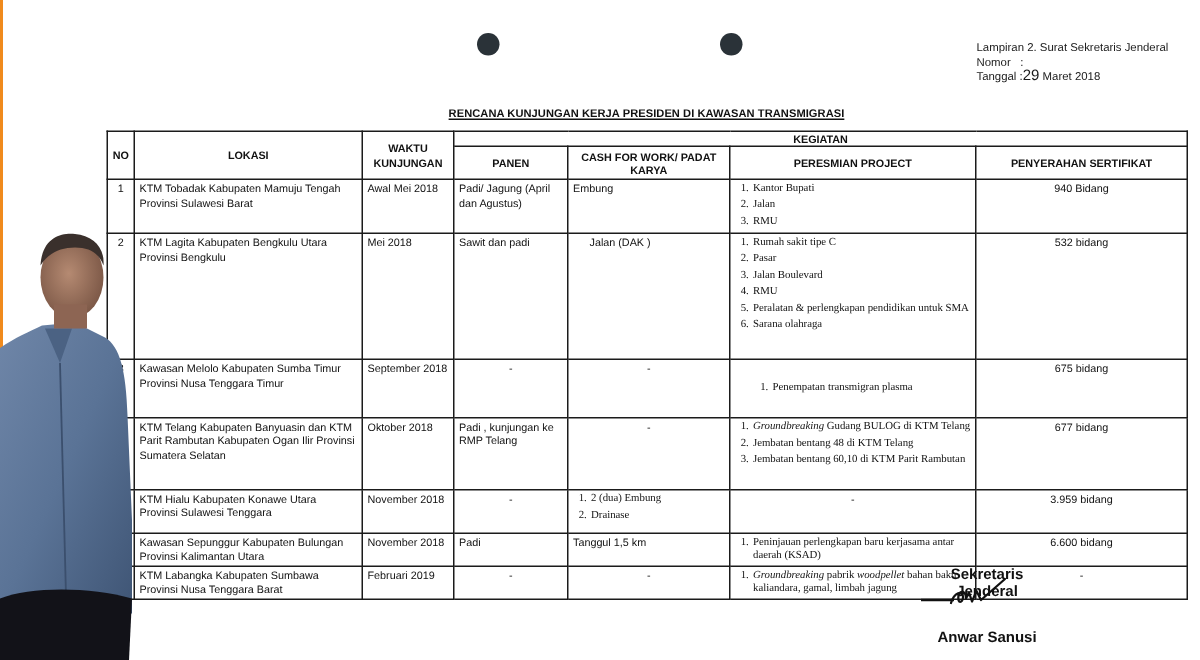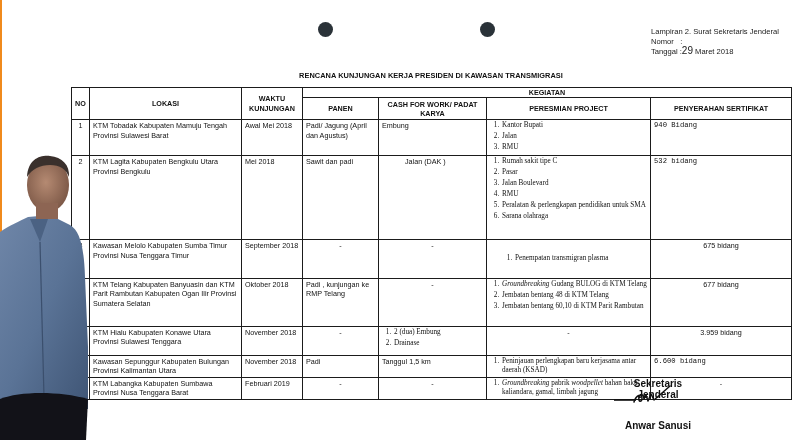--- a/index.html
+++ b/index.html
@@ -8,32 +8,32 @@
     background: #ffffff;
     font-family: "Liberation Sans", sans-serif;
     color: #111;
   }
   .edge-line { position: absolute; left: 0; top: 0; width: 2px; height: 440px; background: #f08a1c; }
   .punch { position: absolute; width: 15px; height: 15px; border-radius: 50%; background: #2a3238; }
   .lampiran { position: absolute; left: 651px; top: 27px; font-size: 7.6px; line-height: 9.6px; color: #1a1a1a; }
   .lampiran .big { font-size: 10px; }
   .doc-title {
     position: absolute; left: 71px; width: 720px; top: 71px; text-align: center;
-    font-size: 7.4px; font-weight: bold; letter-spacing: 0.05px; color: #111;
+    font-size: 7.4px; font-weight: bold; letter-spacing: 0.05px; color: #111; text-decoration: underline;
   }
   table.sched {
     position: absolute; left: 71px; top: 87px; width: 720px;
     border-collapse: collapse; table-layout: fixed;
     font-size: 7.2px; line-height: 9.4px;
   }
   table.sched th, table.sched td {
     border: 1px solid #1b1b1b; padding: 1px 3px; vertical-align: top;
   }
   table.sched th { font-weight: bold; text-align: center; vertical-align: middle; font-size: 7.2px; }
-  td.c { text-align: left; font-family: Liberation Mono, monospace; }
+  td.c { text-align: center; }
   td.mid { vertical-align: middle; text-align: center; }
   td.no { text-align: center; padding-left: 1px; padding-right: 1px; }
   ol.items { margin: 0; padding-left: 11px; }
   ol.items li { margin: 0 0 1.6px 0; padding-left: 1px; font-family: Liberation Serif, serif; }
   .it { font-style: italic; }
   .sign { position: absolute; left: 613px; top: 378px; font-size: 10px; font-weight: bold; text-align: center; width: 90px; }
   .sign .name { margin-top: 20px; }
   .sig-svg { position: absolute; left: 612px; top: 385px; width: 70px; height: 24px; }
   .person { position: absolute; left: 0; top: 147px; width: 90px; height: 293px; }
 </style>
@@ -92,21 +92,21 @@
         </ol>
       </td>
       <td class="c">940 Bidang</td>
     </tr>
 
     <tr style="height:84px">
       <td class="no">2</td>
       <td>KTM Lagita Kabupaten Bengkulu Utara Provinsi Bengkulu</td>
       <td>Mei 2018</td>
       <td>Sawit dan padi</td>
-      <td style="padding-left:26px">Jalan (DAK )</td>
+      <td style="padding-left:14px">Jalan (DAK )</td>
       <td>
         <ol class="items">
           <li>Rumah sakit tipe C</li>
           <li>Pasar</li>
           <li>Jalan Boulevard</li>
           <li>RMU</li>
           <li>Peralatan &amp; perlengkapan pendidikan untuk SMA</li>
           <li>Sarana olahraga</li>
         </ol>
       </td>

